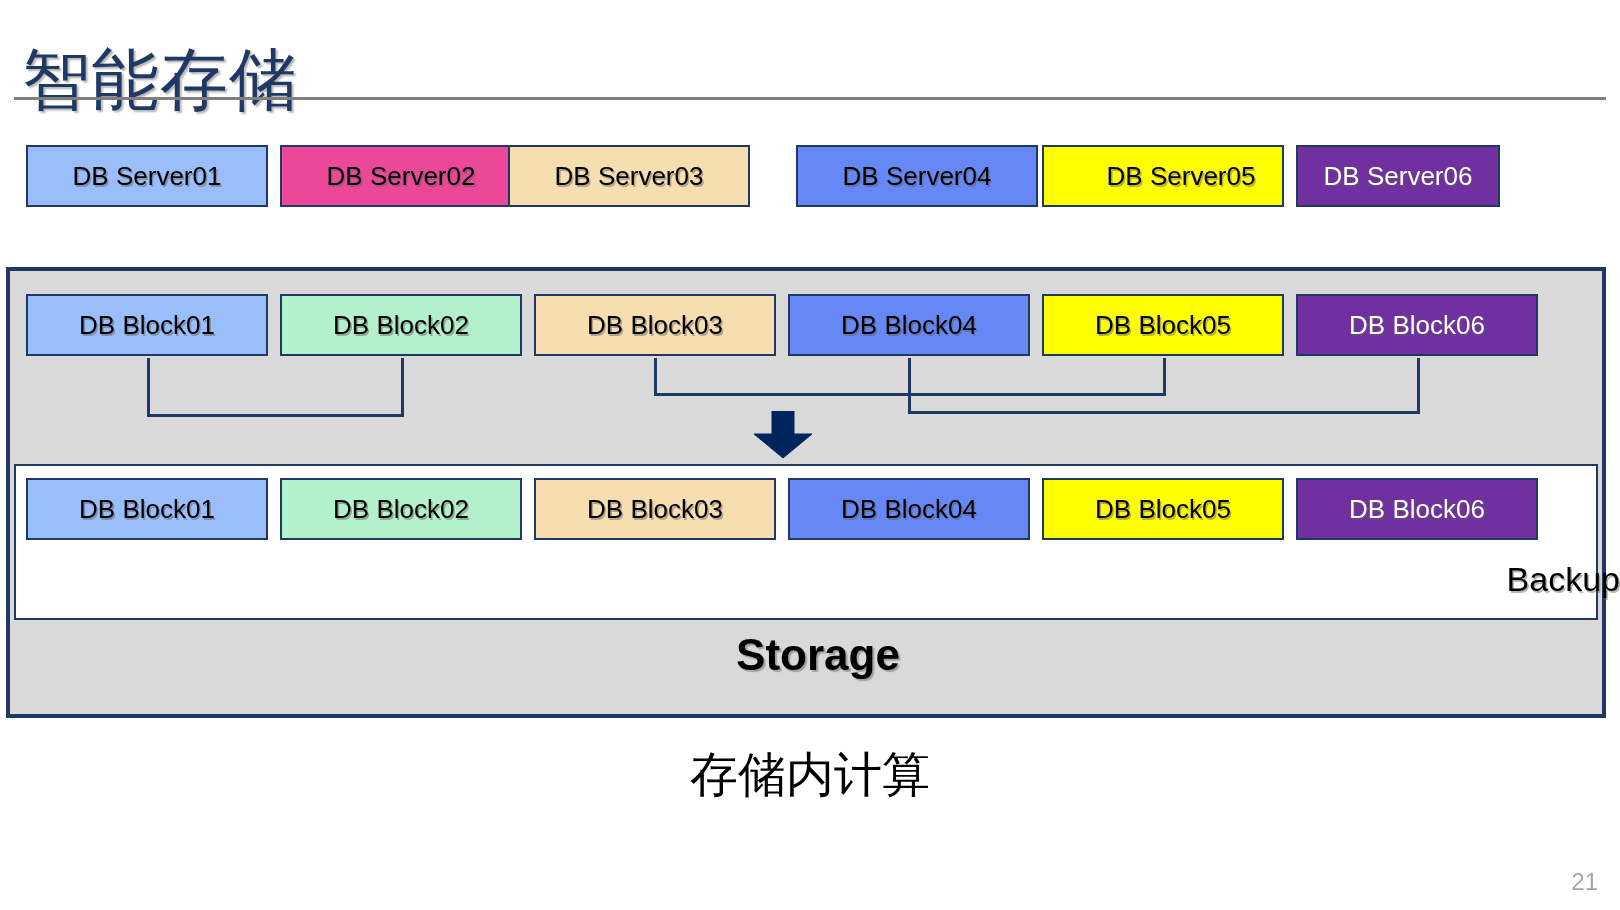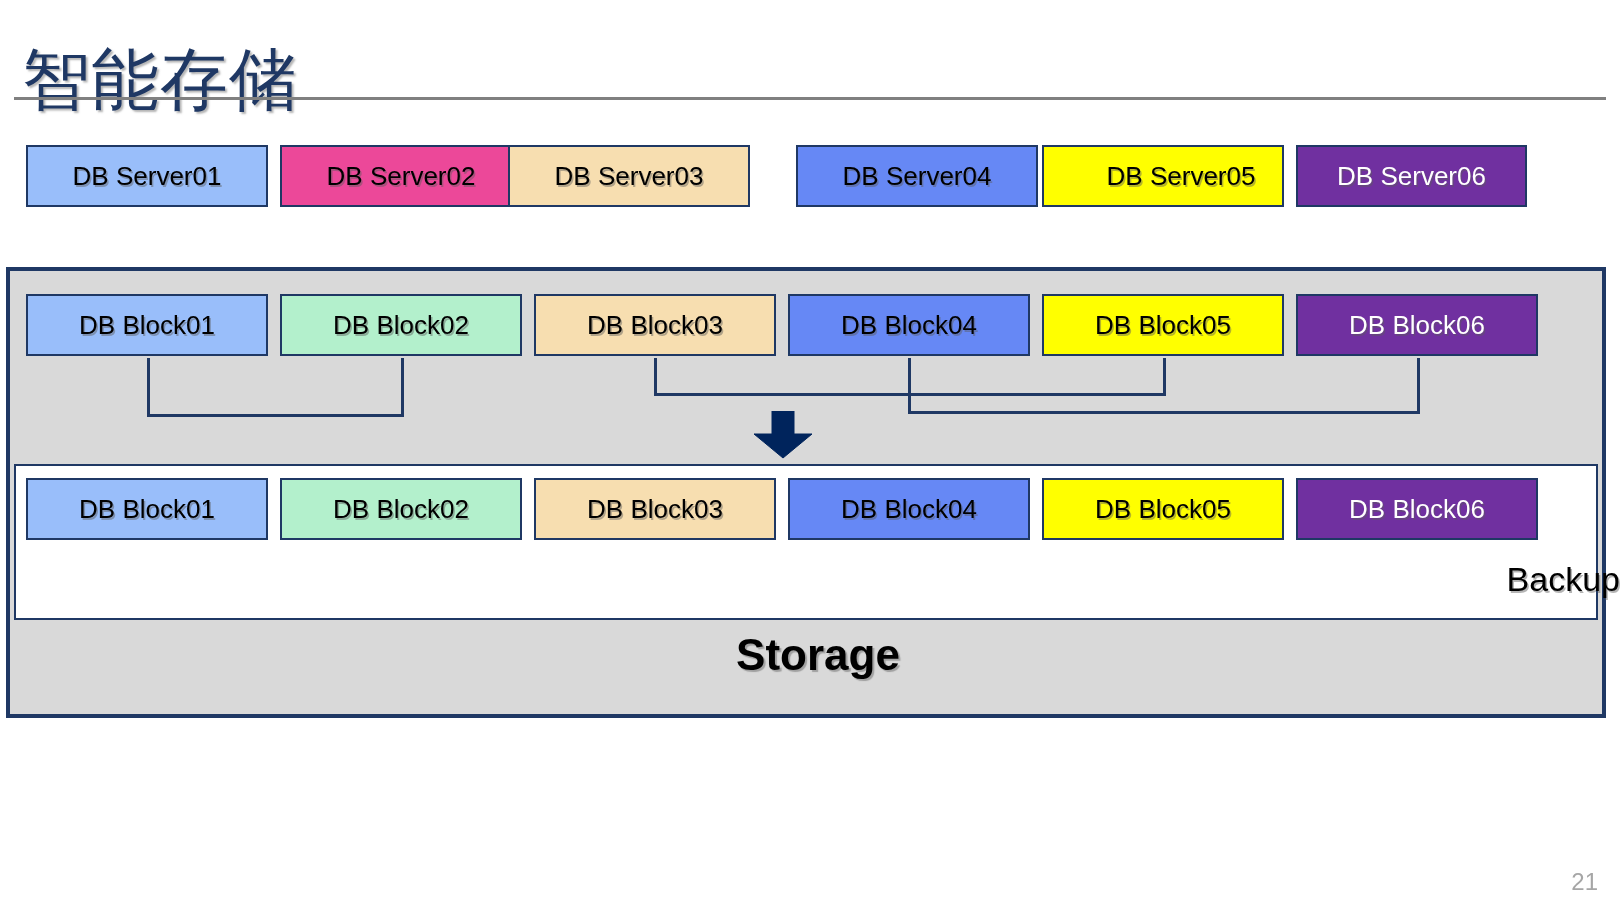--- a/index.html
+++ b/index.html
@@ -151,21 +151,21 @@
 
 <div id="slide-title">智能存储</div>
 <div id="title-rule"></div>
 
 <div class="server-row">
   <div class="box" style="left: 26px; width: 242px; background: rgb(153, 190, 250); color: rgb(0, 0, 0);">DB Server01</div>
   <div class="box" style="left: 280px; width: 242px; background: #ec4899; color: rgb(0, 0, 0);">DB Server02</div>
   <div class="box" style="left: 508px; width: 242px; background: rgb(247, 222, 176); color: rgb(0, 0, 0);">DB Server03</div>
   <div class="box" style="left: 788px; width: 242px; background: rgb(102, 136, 245); color: rgb(0, 0, 0); margin-left: 8px;">DB Server04</div>
   <div class="box" style="left: 1042px; width: 242px; background: rgb(255, 255, 0); color: rgb(0, 0, 0); padding-left: 36px;">DB Server05</div>
-  <div class="box" style="left: 1296px; width: 231px; background: rgb(112, 48, 160); color: rgb(255, 255, 255);">DB Server06</div>
+  <div class="box" style="left: 1296px; width: 204px; background: rgb(112, 48, 160); color: rgb(255, 255, 255);">DB Server06</div>
 </div>
 
 <div id="storage-container"></div>
 
 <div class="block-row-top">
   <div class="box" style="left: 26px; width: 242px; background: rgb(153, 190, 250); color: rgb(0, 0, 0);">DB Block01</div>
   <div class="box" style="left: 280px; width: 242px; background: rgb(179, 240, 204); color: rgb(0, 0, 0);">DB Block02</div>
   <div class="box" style="left: 534px; width: 242px; background: rgb(247, 222, 176); color: rgb(0, 0, 0);">DB Block03</div>
   <div class="box" style="left: 788px; width: 242px; background: rgb(102, 136, 245); color: rgb(0, 0, 0);">DB Block04</div>
   <div class="box" style="left: 1042px; width: 242px; background: rgb(255, 255, 0); color: rgb(0, 0, 0);">DB Block05</div>
@@ -201,15 +201,16 @@
   <div class="box" style="left: 534px; width: 242px; background: rgb(247, 222, 176); color: rgb(0, 0, 0);">DB Block03</div>
   <div class="box" style="left: 788px; width: 242px; background: rgb(102, 136, 245); color: rgb(0, 0, 0);">DB Block04</div>
   <div class="box" style="left: 1042px; width: 242px; background: rgb(255, 255, 0); color: rgb(0, 0, 0);">DB Block05</div>
   <div class="box" style="left: 1296px; width: 242px; background: rgb(112, 48, 160); color: rgb(255, 255, 255);">DB Block06</div>
 </div>
 
 <div id="backup-label">Backup</div>
 <div id="storage-label">Storage</div>
 
 <div id="caption">
+  <div>存储内计算</div>
 </div>
 
 <div id="page-number">21</div>
 
 </body></html>

